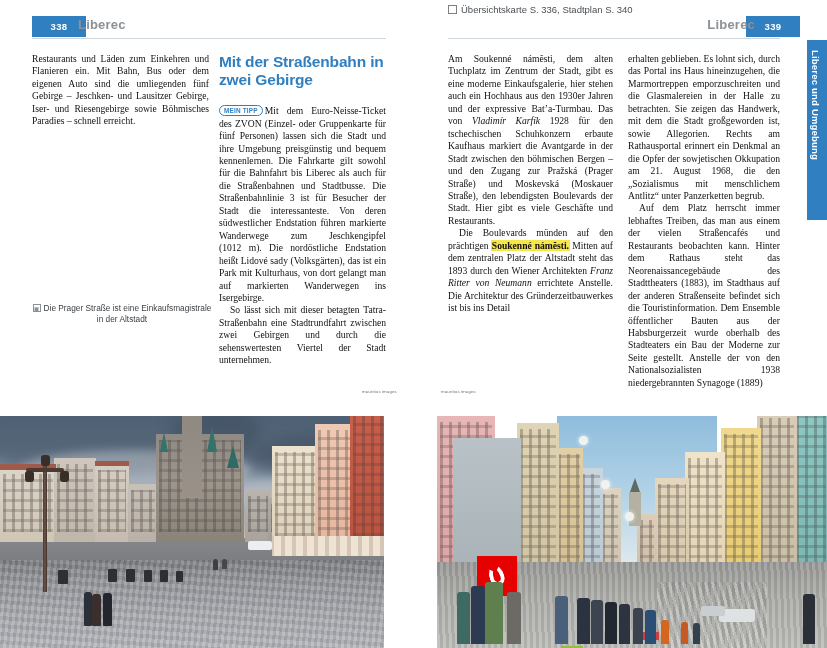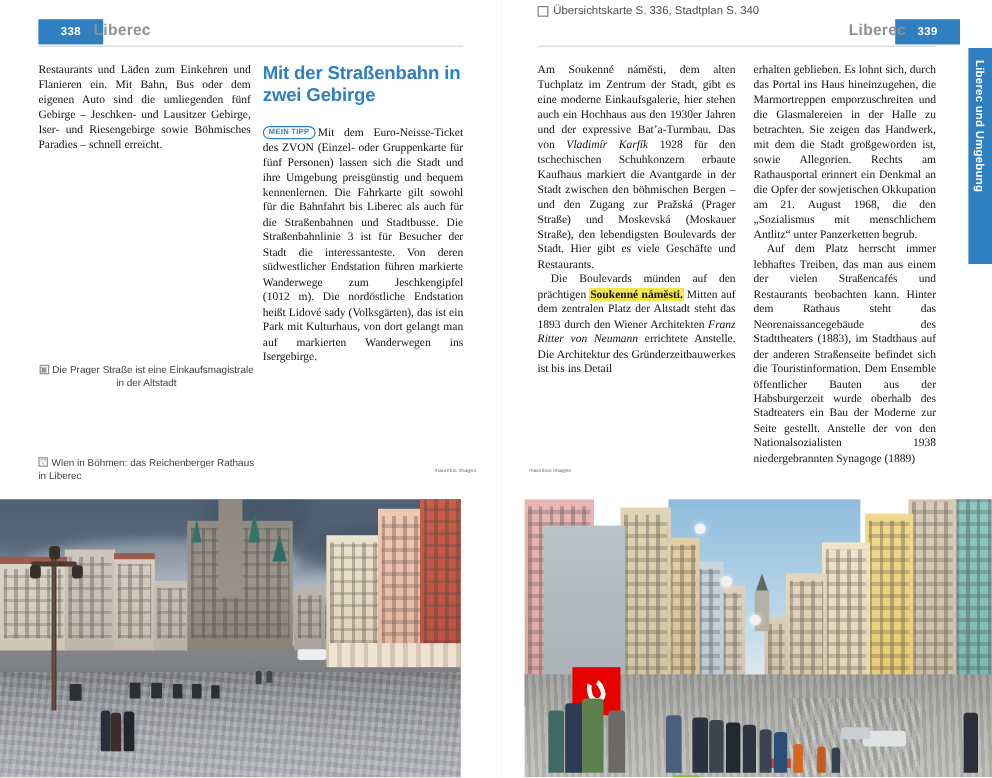--- a/index.html
+++ b/index.html
@@ -530,27 +530,25 @@
     </div>
     <div class="rule rule-left"></div>
 
     <div class="col L1">
       <p>Restaurants und Läden zum Einkehren und Flanieren ein. Mit Bahn, Bus oder dem eigenen Auto sind die umliegenden fünf Gebirge – Jeschken- und Lausitzer Gebirge, Iser- und Riesengebirge sowie Böhmisches Paradies – schnell erreicht.</p>
     </div>
 
     <div class="col L2">
       <h2 class="chapter">Mit der Straßenbahn in zwei Gebirge</h2>
       <p><span class="tip-pill">MEIN TIPP</span>Mit dem <b>Euro-Neisse-Ticket</b> des ZVON (Einzel- oder Gruppenkarte für fünf Personen) lassen sich die Stadt und ihre Umgebung preisgünstig und bequem kennenlernen. Die Fahrkarte gilt sowohl für die Bahnfahrt bis Liberec als auch für die Straßenbahnen und Stadtbusse. Die <b>Straßenbahnlinie 3</b> ist für Besucher der Stadt die interessanteste. Von deren südwestlicher Endstation führen markierte Wanderwege zum Jeschkengipfel (1012&nbsp;m). Die nordöstliche Endstation heißt Lidové sady (Volksgärten), das ist ein Park mit Kulturhaus, von dort gelangt man auf markierten Wanderwegen ins Isergebirge.</p>
+      <p>So lässt sich mit dieser betagten Tatra-Straßenbahn eine Stadtrundfahrt zwischen zwei Gebirgen und durch die sehenswertesten Viertel der Stadt unternehmen.</p>
     </div>
 
     <div class="caption cap1">
       <span class="cap-mark" data-glyph="▣"></span><span>Die Prager Straße ist eine Einkaufsmagistrale in der Altstadt</span>
-    </div>
-    <div class="caption cap2">
-      <span class="cap-mark" data-glyph="▽"></span><span>Wien in Böhmen: das Reichenberger Rathaus in Liberec</span>
     </div>
 
     <div class="credit credit-left">mauritius images</div>
 
     <div class="photo photo-left">
       <div class="sky-l"></div>
       <div class="cloud-dark" style="left:-40px; top:-30px; width:300px; height:90px;"></div>
       <div class="cloud-dark" style="left:170px; top:-20px; width:260px; height:70px;"></div>
       <div class="cloudband" style="left:20px; top:34px; width:230px; height:40px;"></div>
       <div class="cloudband" style="left:210px; top:60px; width:200px; height:34px;"></div>

